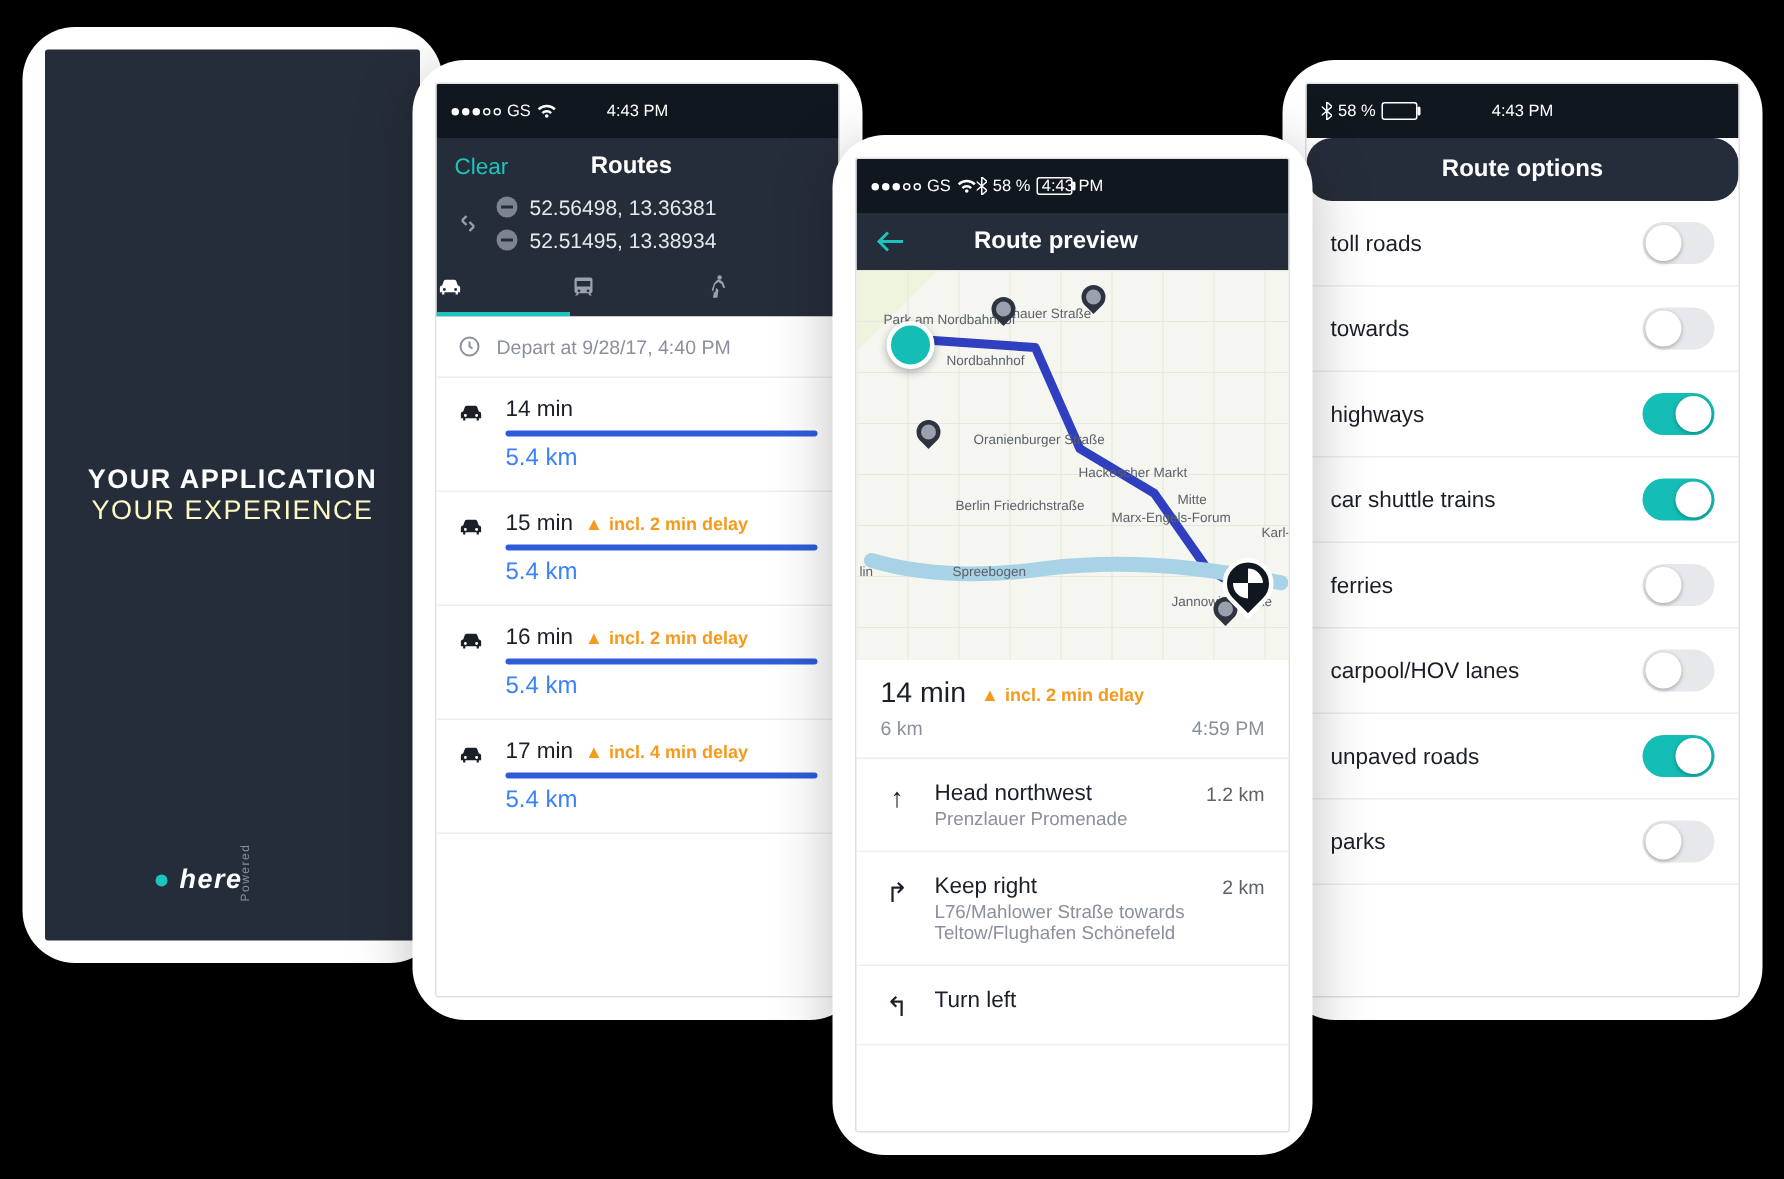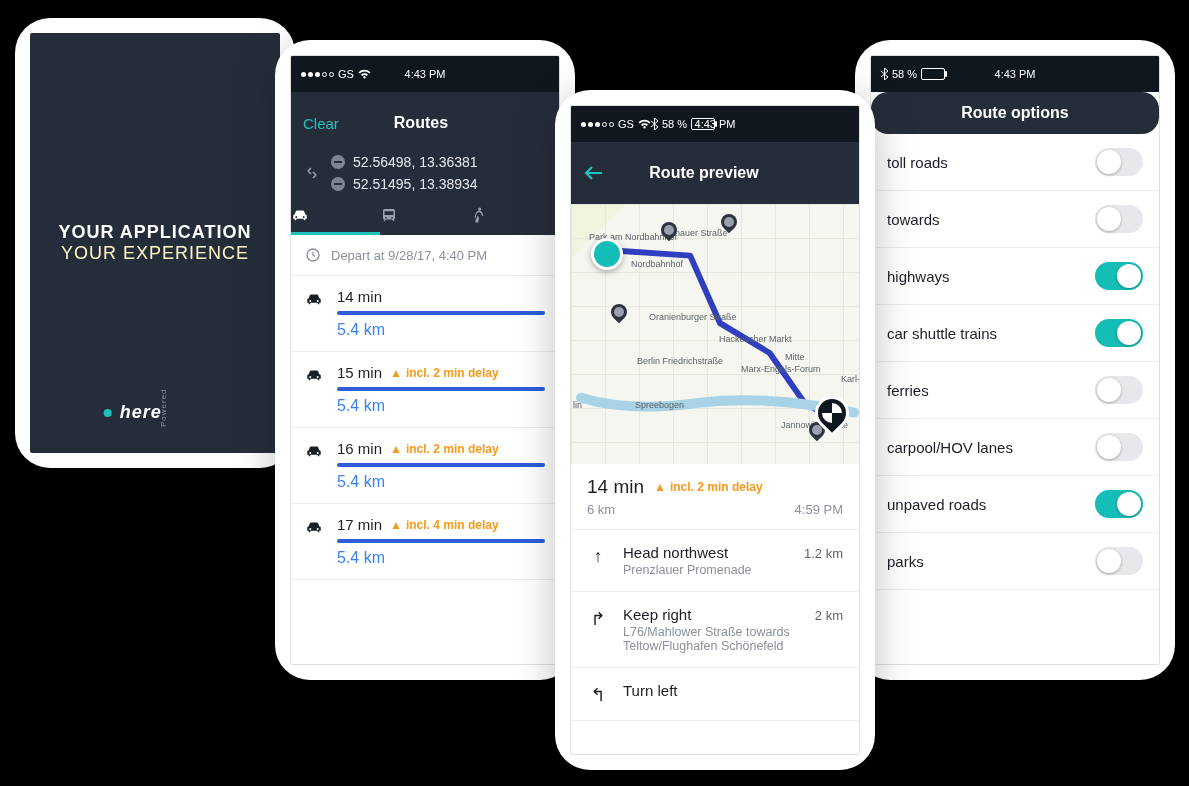--- a/index.html
+++ b/index.html
@@ -22,21 +22,21 @@
   }
   .phone-inner {
     position: relative;
     flex: 1;
     overflow: hidden;
     display: flex;
     flex-direction: column;
   }
 
   
-  #phone1 { left: 15px; top: 18px; width: 280px; height: 450px; z-index: 1;}
+  #phone1 { left: 15px; top: 18px; width: 280px; height: 624px; z-index: 1;}
   #phone1 .splash {
     margin: 15px;
     flex:1;
     background: #262d3a;
     color: #fff;
     display:flex;
     flex-direction:column;
     justify-content:center;
     align-items:center;
     text-align:center;
@@ -73,21 +73,21 @@
   .batt { width:22px;height:10px;border:1px solid #fff;border-radius:2px;position:relative;}
   .batt::after{content:"";position:absolute;right:-3px;top:2px;width:2px;height:6px;background:#fff;border-radius:1px;}
   .batt .fill{ background:#fff; height:100%; }
 
   
   #phone2 { left: 275px; top: 40px; width: 300px; height: 640px; z-index:2;}
   #phone2 .phone-inner{ margin:15px; border:1px solid #e0e0e0; border-radius:2px;}
   .navbar {
     background:#262d3a;
     color:#fff;
-    padding:22px 12px;
+    padding:10px 12px;
     display:flex;
     align-items:center;
     justify-content:space-between;
     font-size:16px;
     font-weight:600;
   }
   .navbar .clear{ color:#1dc3bd; font-weight:500; font-size:15px;}
   .navbar .title{ flex:1; text-align:center;}
   .navbar .spacer{ width:44px;}
   .coords {

